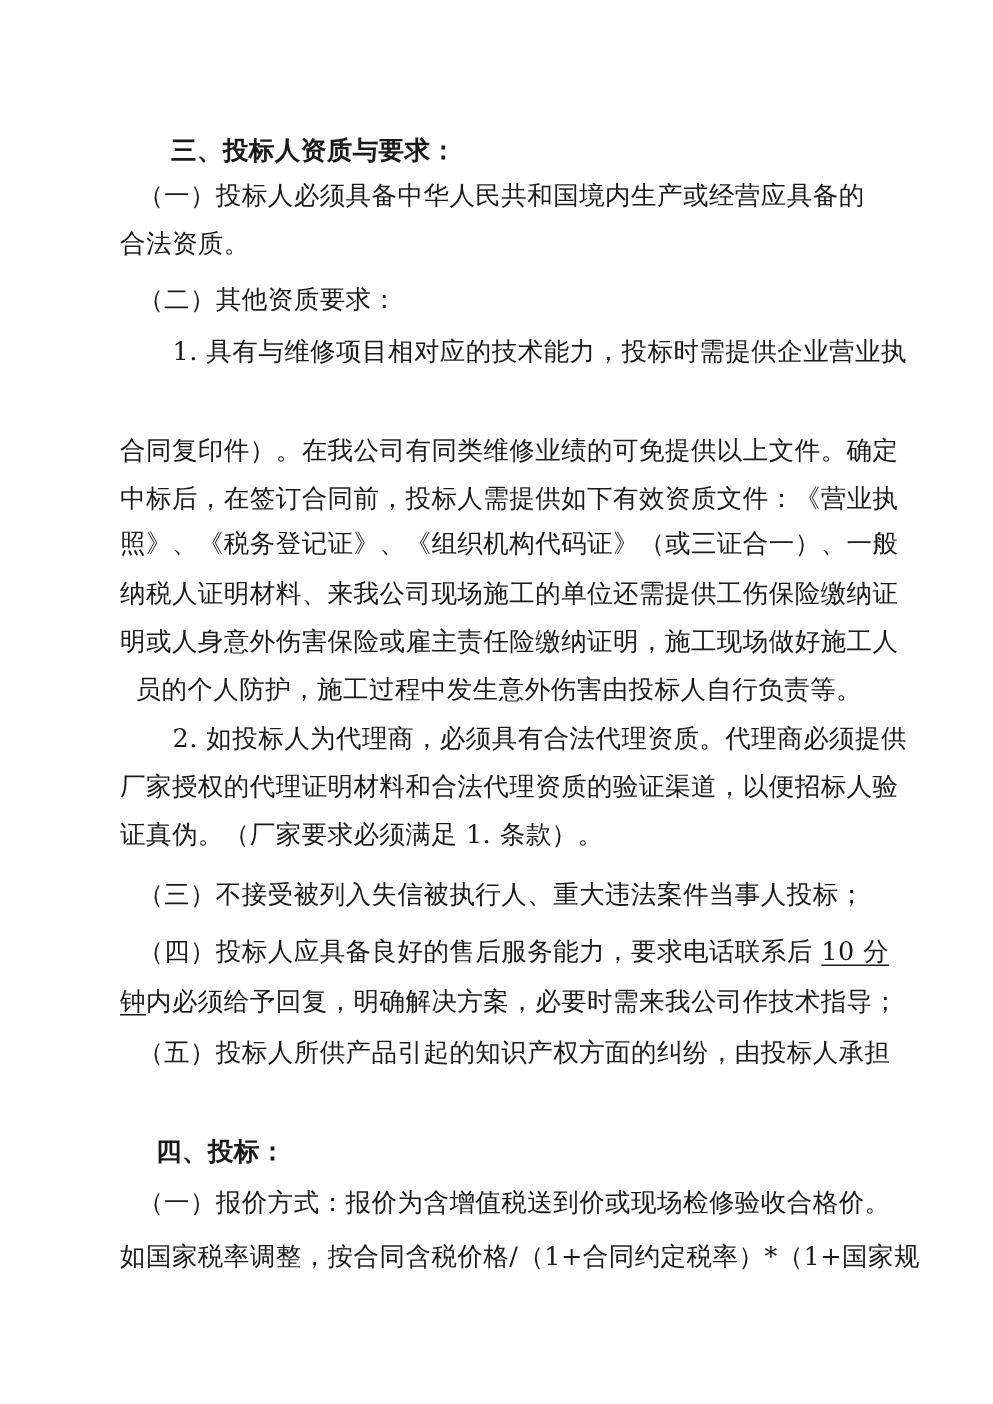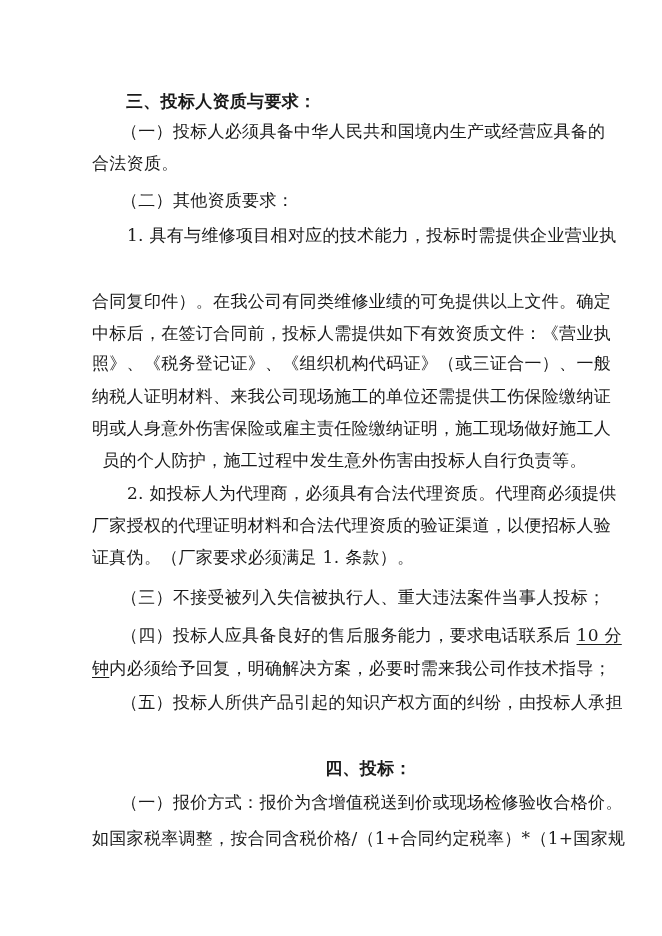--- a/index.html
+++ b/index.html
@@ -15,33 +15,32 @@
       font-family: "DejaVu Serif", "Liberation Serif", serif;
       color: #1a1a1a;
     }
     .page {
       position: absolute;
       left: 0;
       top: 0;
       width: 530px;
       height: 936px;
       background: #ffffff;
-      margin-left: 12px;
     }
     .line {
       position: absolute;
       left: 80px;
       width: 505px;
       font-size: 17px;
       line-height: 22px;
       white-space: nowrap;
       letter-spacing: 0.3px;
     }
     .line.indent { left: 115px; }
-    .line.indent-sm { left: 109px; }
+    .line.indent-sm { left: 92px; }
     .line.heading { font-weight: bold; font-family: "DejaVu Sans", "Liberation Sans", sans-serif; font-size: 17px; }
     .u { text-decoration: underline; text-underline-offset: 3px; }
   </style>
 </head>
 <body>
 
 <div class="page">
 
   <div class="line heading" style="left:114px; top:90px;">三、投标人资质与要求：</div>
 
@@ -66,18 +65,18 @@
 
   <div class="line indent-sm" style="top:624px;">
     <span>（四）投标人应具备良好的售后服务能力，要求电话联系后 </span><span class="u">10 分</span>
   </div>
   <div class="line" style="top:657px;">
     <span class="u">钟</span><span>内必须给予回复，明确解决方案，必要时需来我公司作技术指导；</span>
   </div>
 
   <div class="line indent-sm" style="top:691px;">（五）投标人所供产品引起的知识产权方面的纠纷，由投标人承担</div>
 
-  <div class="line heading" style="left:104px; top:757px;text-align:center;">四、投标：</div>
+  <div class="line heading" style="left:104px; top:757px;">四、投标：</div>
 
   <div class="line indent-sm" style="top:791px;">（一）报价方式：报价为含增值税送到价或现场检修验收合格价。</div>
   <div class="line" style="top:827px;">如国家税率调整，按合同含税价格/（1+合同约定税率）*（1+国家规</div>
 
 </div>
 
 </body></html>

